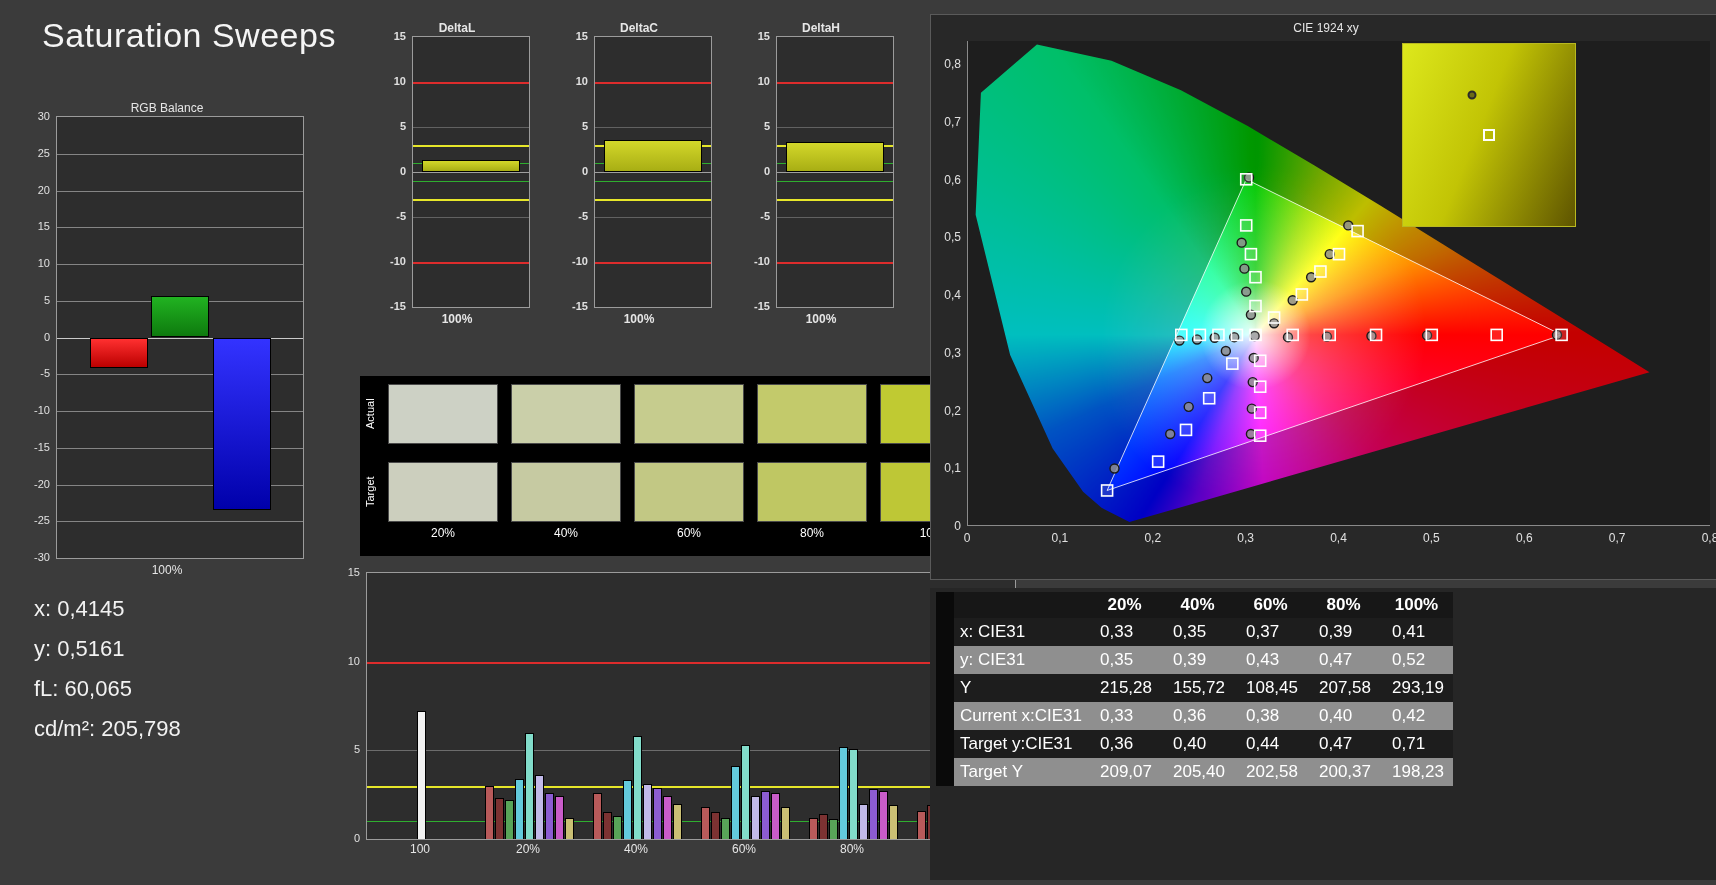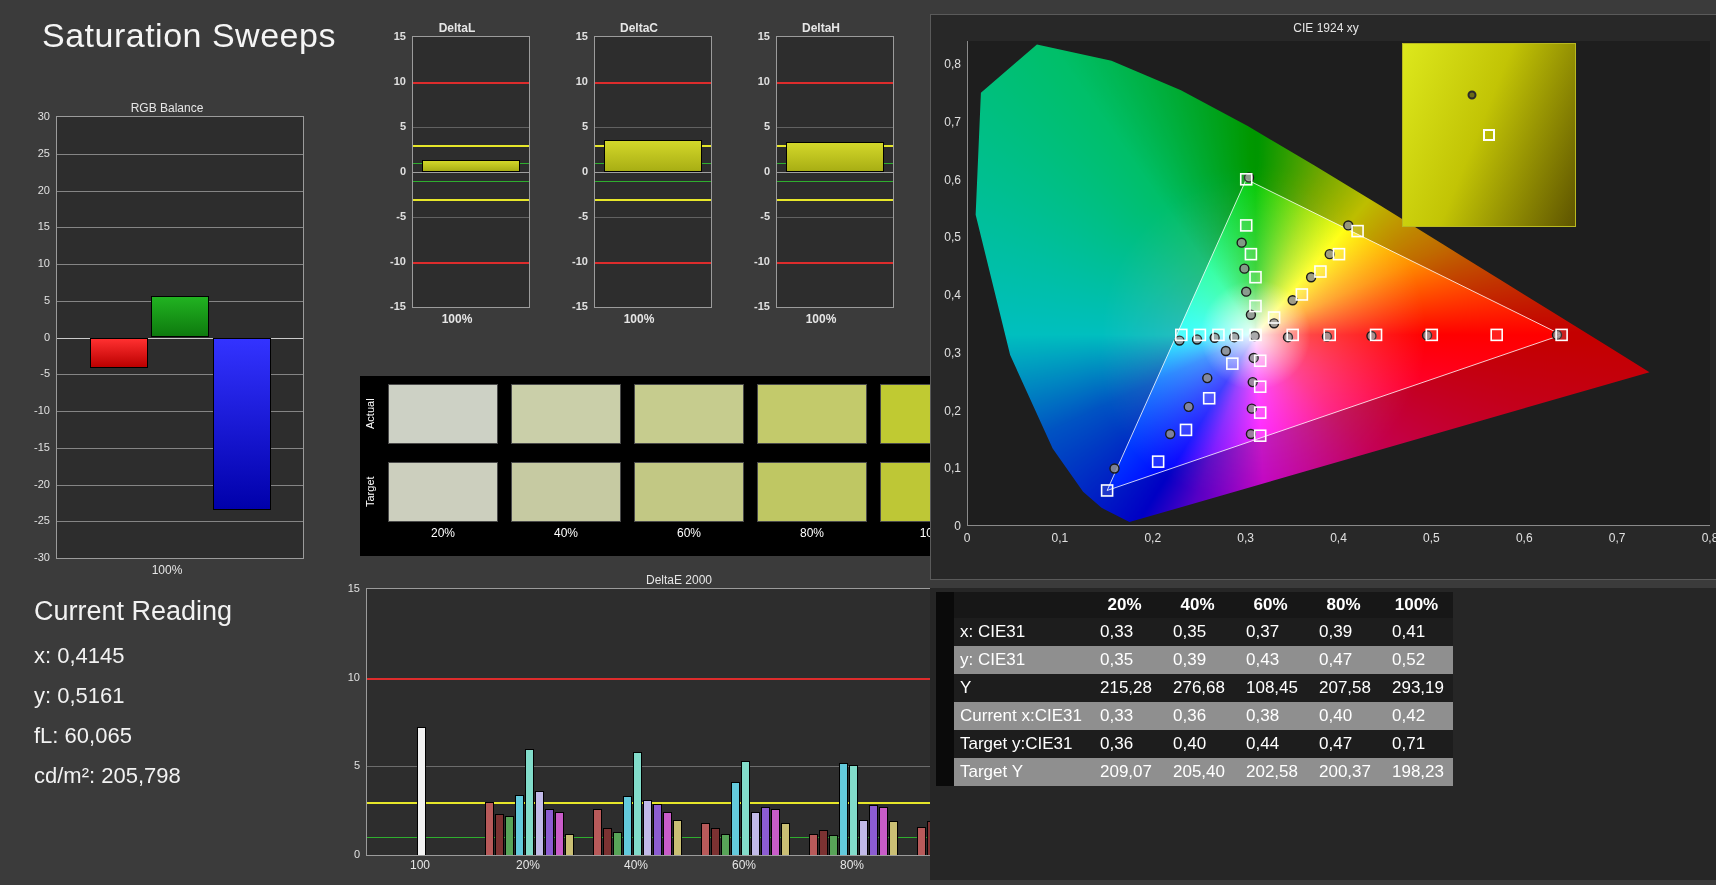--- a/index.html
+++ b/index.html
@@ -130,21 +130,20 @@
         <div class="grid-h" style="top: 404.25px;"></div>
         <div class="vbar" style="left: 32.5px; width: 58px; top: 220.5px; height: 30.87px; background: linear-gradient(rgb(255, 48, 48), rgb(187, 0, 0));"></div>
         <div class="vbar" style="left: 94px; width: 58px; top: 178.605px; height: 41.895px; background: linear-gradient(rgb(33, 179, 33), rgb(14, 122, 14));"></div>
         <div class="vbar" style="left: 155.5px; width: 58px; top: 220.5px; height: 172.725px; background: linear-gradient(rgb(51, 51, 255), rgb(0, 0, 170));"></div>
       </div>
   </div>
   <div class="xlabel">100%</div>
 </div>
 
 <div id="current-reading" class="abs">
-  <div class="cr-title">Current Reading</div>
   <div class="cr-line">x: 0,4145</div>
   <div class="cr-line">y: 0,5161</div>
   <div class="cr-line">fL: 60,065</div>
   <div class="cr-line">cd/m²: 205,798</div>
 </div>
 
 <div id="delta-row" class="abs">
   <div class="delta-chart">
     <div class="chart-title">DeltaL</div>
     <div class="plot-wrap">
@@ -254,21 +253,20 @@
   <div class="swatch-collabels">
       <div class="swatch-collabel">20%</div>
       <div class="swatch-collabel">40%</div>
       <div class="swatch-collabel">60%</div>
       <div class="swatch-collabel">80%</div>
       <div class="swatch-collabel">100%</div>
     </div>
 </div>
 
 <div id="deltae-chart" class="abs">
-  <div class="chart-title">DeltaE 2000</div>
   <div class="plot-wrap">
     <div class="ylabels">
         <div class="ytick" style="top: -6px;">15</div>
         <div class="ytick" style="top: 82.6667px;">10</div>
         <div class="ytick" style="top: 171.333px;">5</div>
         <div class="ytick" style="top: 260px;">0</div>
       </div>
     <div class="plot">
         <div class="grid-h" style="background: rgba(255, 255, 255, 0.3); top: 88.6667px;"></div>
         <div class="grid-h" style="background: rgba(255, 255, 255, 0.3); top: 177.333px;"></div>
@@ -448,21 +446,21 @@
       <div class="tcell gutter"></div>
       <div class="tcell rowlabel row-gray">y: CIE31</div>
       <div class="tcell val row-gray">0,35</div>
       <div class="tcell val row-gray">0,39</div>
       <div class="tcell val row-gray">0,43</div>
       <div class="tcell val row-gray">0,47</div>
       <div class="tcell val row-gray">0,52</div>
       <div class="tcell gutter"></div>
       <div class="tcell rowlabel row-dark">Y</div>
       <div class="tcell val row-dark">215,28</div>
-      <div class="tcell val row-dark">276,68</div>
+      <div class="tcell val row-dark">155,72</div>
       <div class="tcell val row-dark">108,45</div>
       <div class="tcell val row-dark">207,58</div>
       <div class="tcell val row-dark">293,19</div>
       <div class="tcell gutter"></div>
       <div class="tcell rowlabel row-gray">Current x:CIE31</div>
       <div class="tcell val row-gray">0,33</div>
       <div class="tcell val row-gray">0,36</div>
       <div class="tcell val row-gray">0,38</div>
       <div class="tcell val row-gray">0,40</div>
       <div class="tcell val row-gray">0,42</div>

